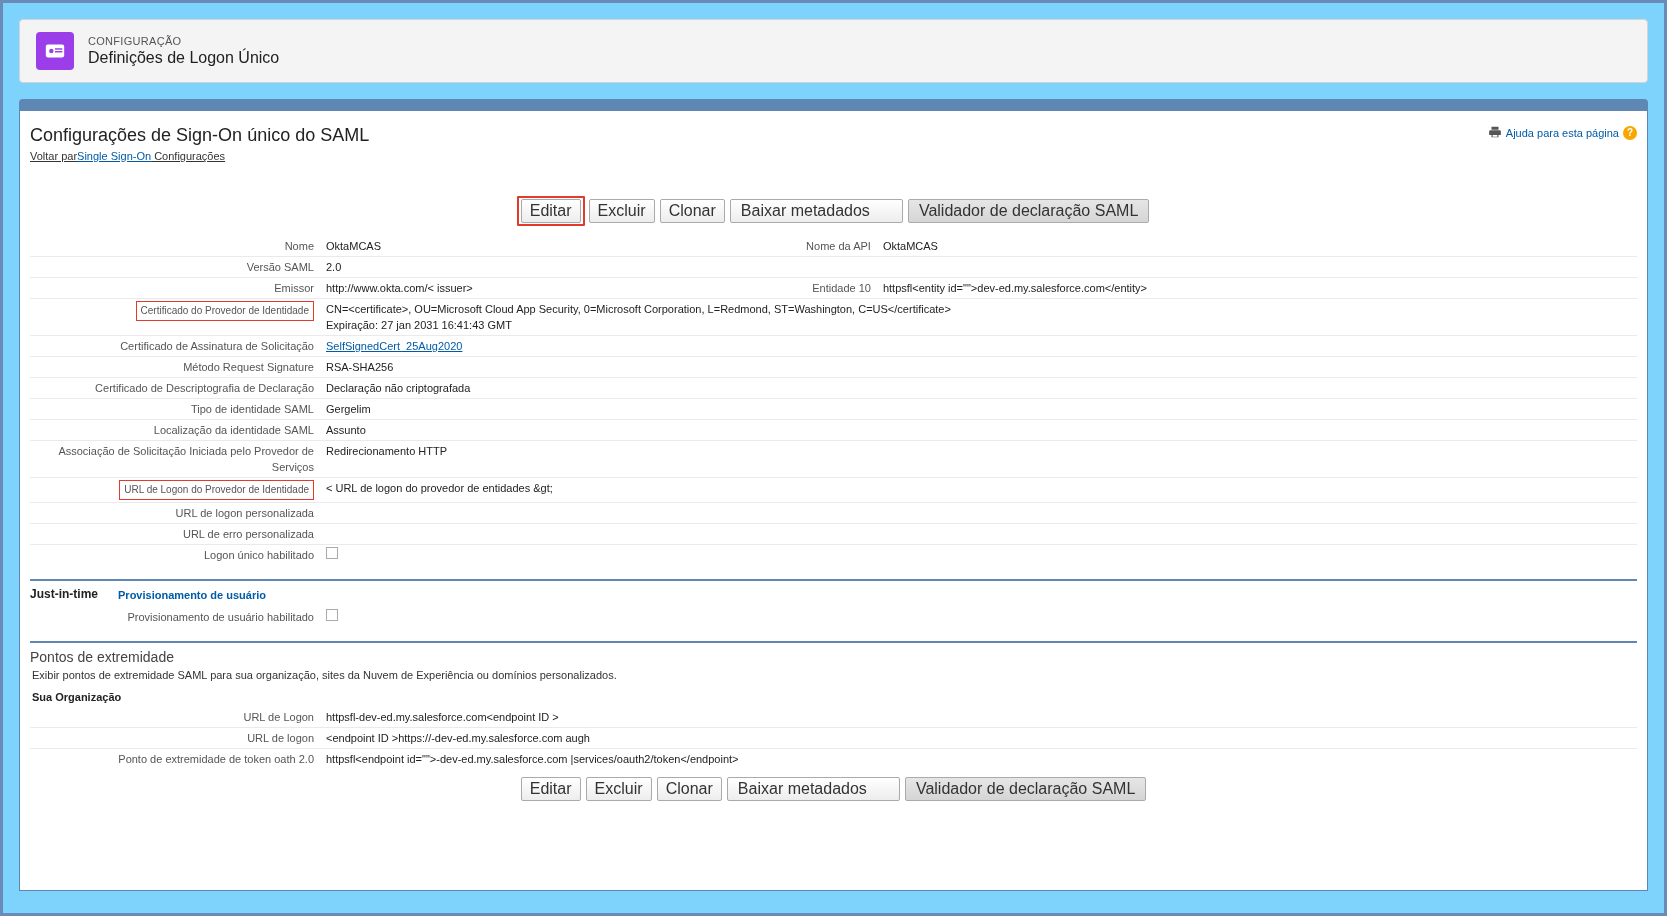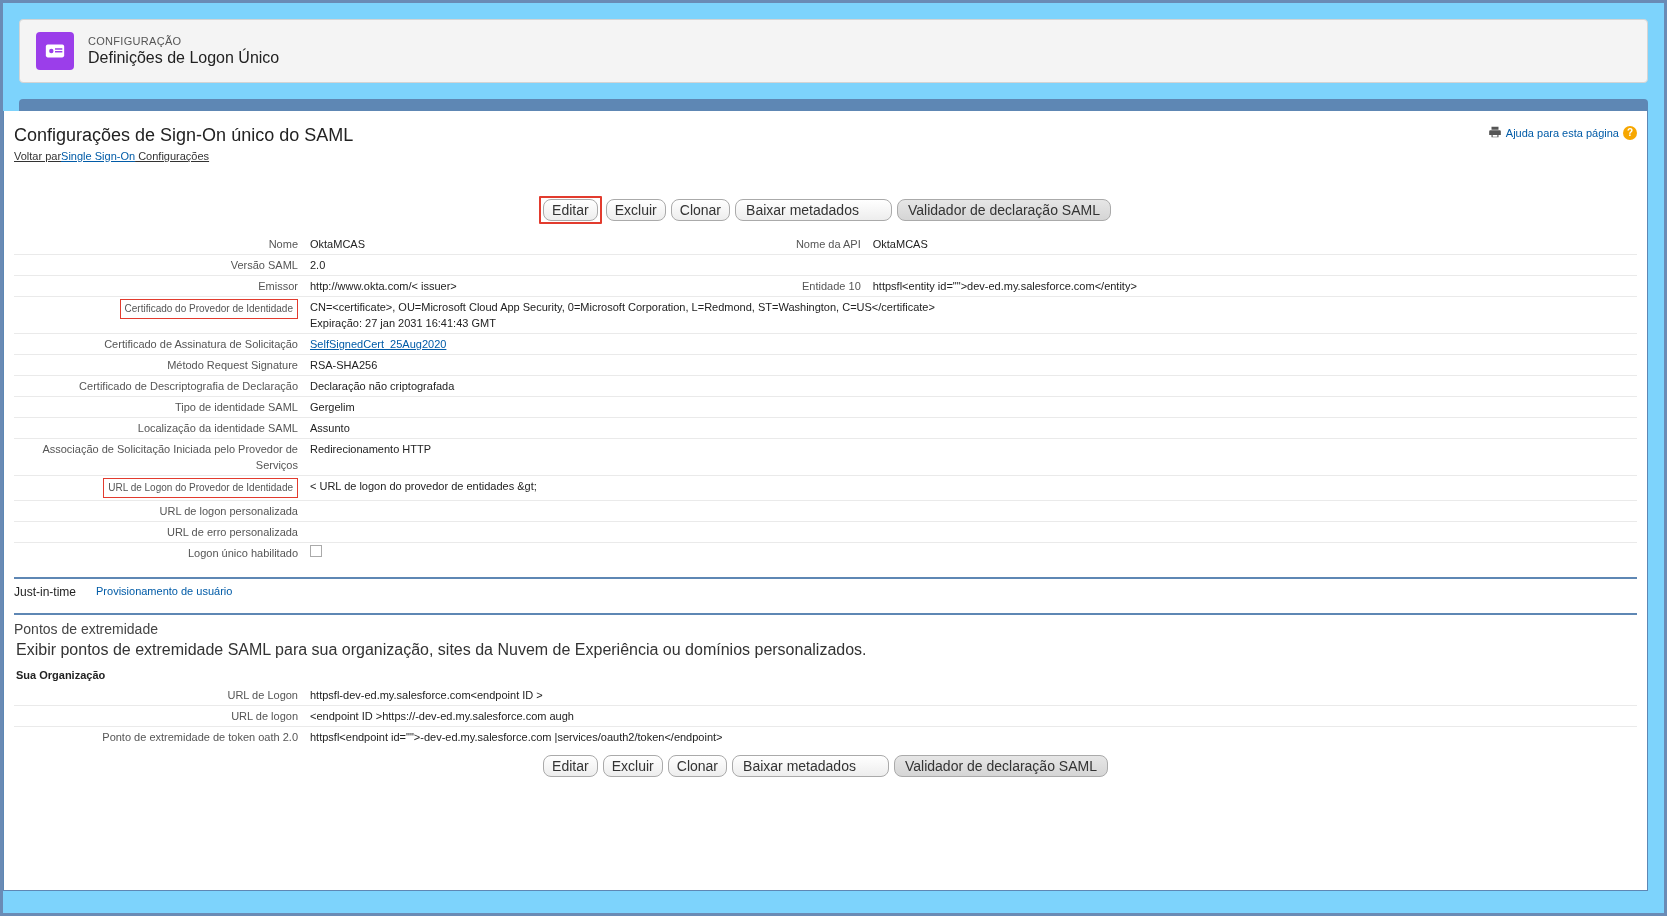--- a/index.html
+++ b/index.html
@@ -36,21 +36,21 @@
   .header-text-main { font-size: 16px; color: #222; font-weight: 400; margin-top: 2px;}
   .blue-strip {
     height: 12px;
     background: linear-gradient(#5e87b4, #5e87b4);
     margin: 0 16px;
     border-top-left-radius: 4px;
     border-top-right-radius: 4px;
   }
   .content {
     background: #fff;
-    margin: 0 16px 16px 0;
+    margin: 0 16px 16px 16px;
     border: 1px solid #5e87b4;
     border-top: none;
     padding: 14px 10px 30px 10px;
     min-height: 780px;
   }
   .page-title-row {
     display: flex;
     justify-content: space-between;
     align-items: flex-start;
   }
@@ -63,25 +63,25 @@
     background: #f7a700; color: #fff; border-radius: 50%;
     text-align: center; line-height: 14px; font-size: 10px; font-weight: bold;
   }
   .print-icon svg { width: 14px; height: 14px; fill: #555;}
   .button-row {
     text-align: center;
     margin: 34px 0 10px 0;
   }
   .btn {
     display: inline-block;
-    font-size: 14px;
+    font-size: 16px;
     padding: 2px 8px;
     background: linear-gradient(#fff,#ededed);
     border: 1px solid #aaa;
-    border-radius: 8px;
+    border-radius: 2px;
     cursor: pointer;
     margin: 0 1px;
     color: #333;
   }
   .btn.wide { padding: 2px 32px 2px 10px; }
   .btn.validator { background: linear-gradient(#e6e6e6,#d5d5d5); padding: 2px 10px;}
   .red-box {
     border: 2px solid #e23b2e;
     display: inline-block;
     padding: 1px;
@@ -132,25 +132,25 @@
     border: none;
     border-top: 2px solid #5e87b4;
     margin: 14px 0 6px 0;
   }
   .section-title {
     font-size: 14px;
     color: #444;
     margin: 6px 0 4px 0;
   }
   .section-subtitle {
-    font-size: 16px;
+    font-size: 11px;
     color: #333;
     margin: 4px 0 10px 2px;
   }
-  .jit-row { display: flex; gap: 20px; align-items: flex-start; margin-top: 6px;}
+  .jit-row { display: flex; gap: 20px; align-items: flex-end; margin-top: 6px; font-weight: bold;}
   .jit-tab { font-size: 12px; color: #222;}
   .jit-sub { font-size: 11px; color: #015ba7;}
   .bold-sub { font-size: 11px; color: #222; font-weight: bold; margin: 10px 0 4px 2px;}
 </style>
 </head>
 <body>
 
 <div class="outer">
 
   <div class="header-bar">
@@ -272,20 +272,28 @@
     </tbody>
       </table>
 
     <hr class="section-hr">
 
     <div class="jit-row">
       <span class="jit-tab">Just-in-time</span>
       <span class="jit-sub">Provisionamento de usuário</span>
     </div>
 
+    <table class="detail-table" style="margin-top:6px;">
+      <tbody>
+          <tr>
+        <td class="label-cell">Provisionamento de usuário habilitado</td>
+        <td class="value-cell"><span class="checkbox"></span></td>
+      </tr>
+    </tbody>
+      </table>
 
     <hr class="section-hr">
 
     <div class="section-title">Pontos de extremidade</div>
     <div class="section-subtitle">Exibir pontos de extremidade SAML para sua organização, sites da Nuvem de Experiência ou domínios personalizados.</div>
     <div class="bold-sub">Sua Organização</div>
 
     <table class="detail-table">
       <tbody>
           <tr>

